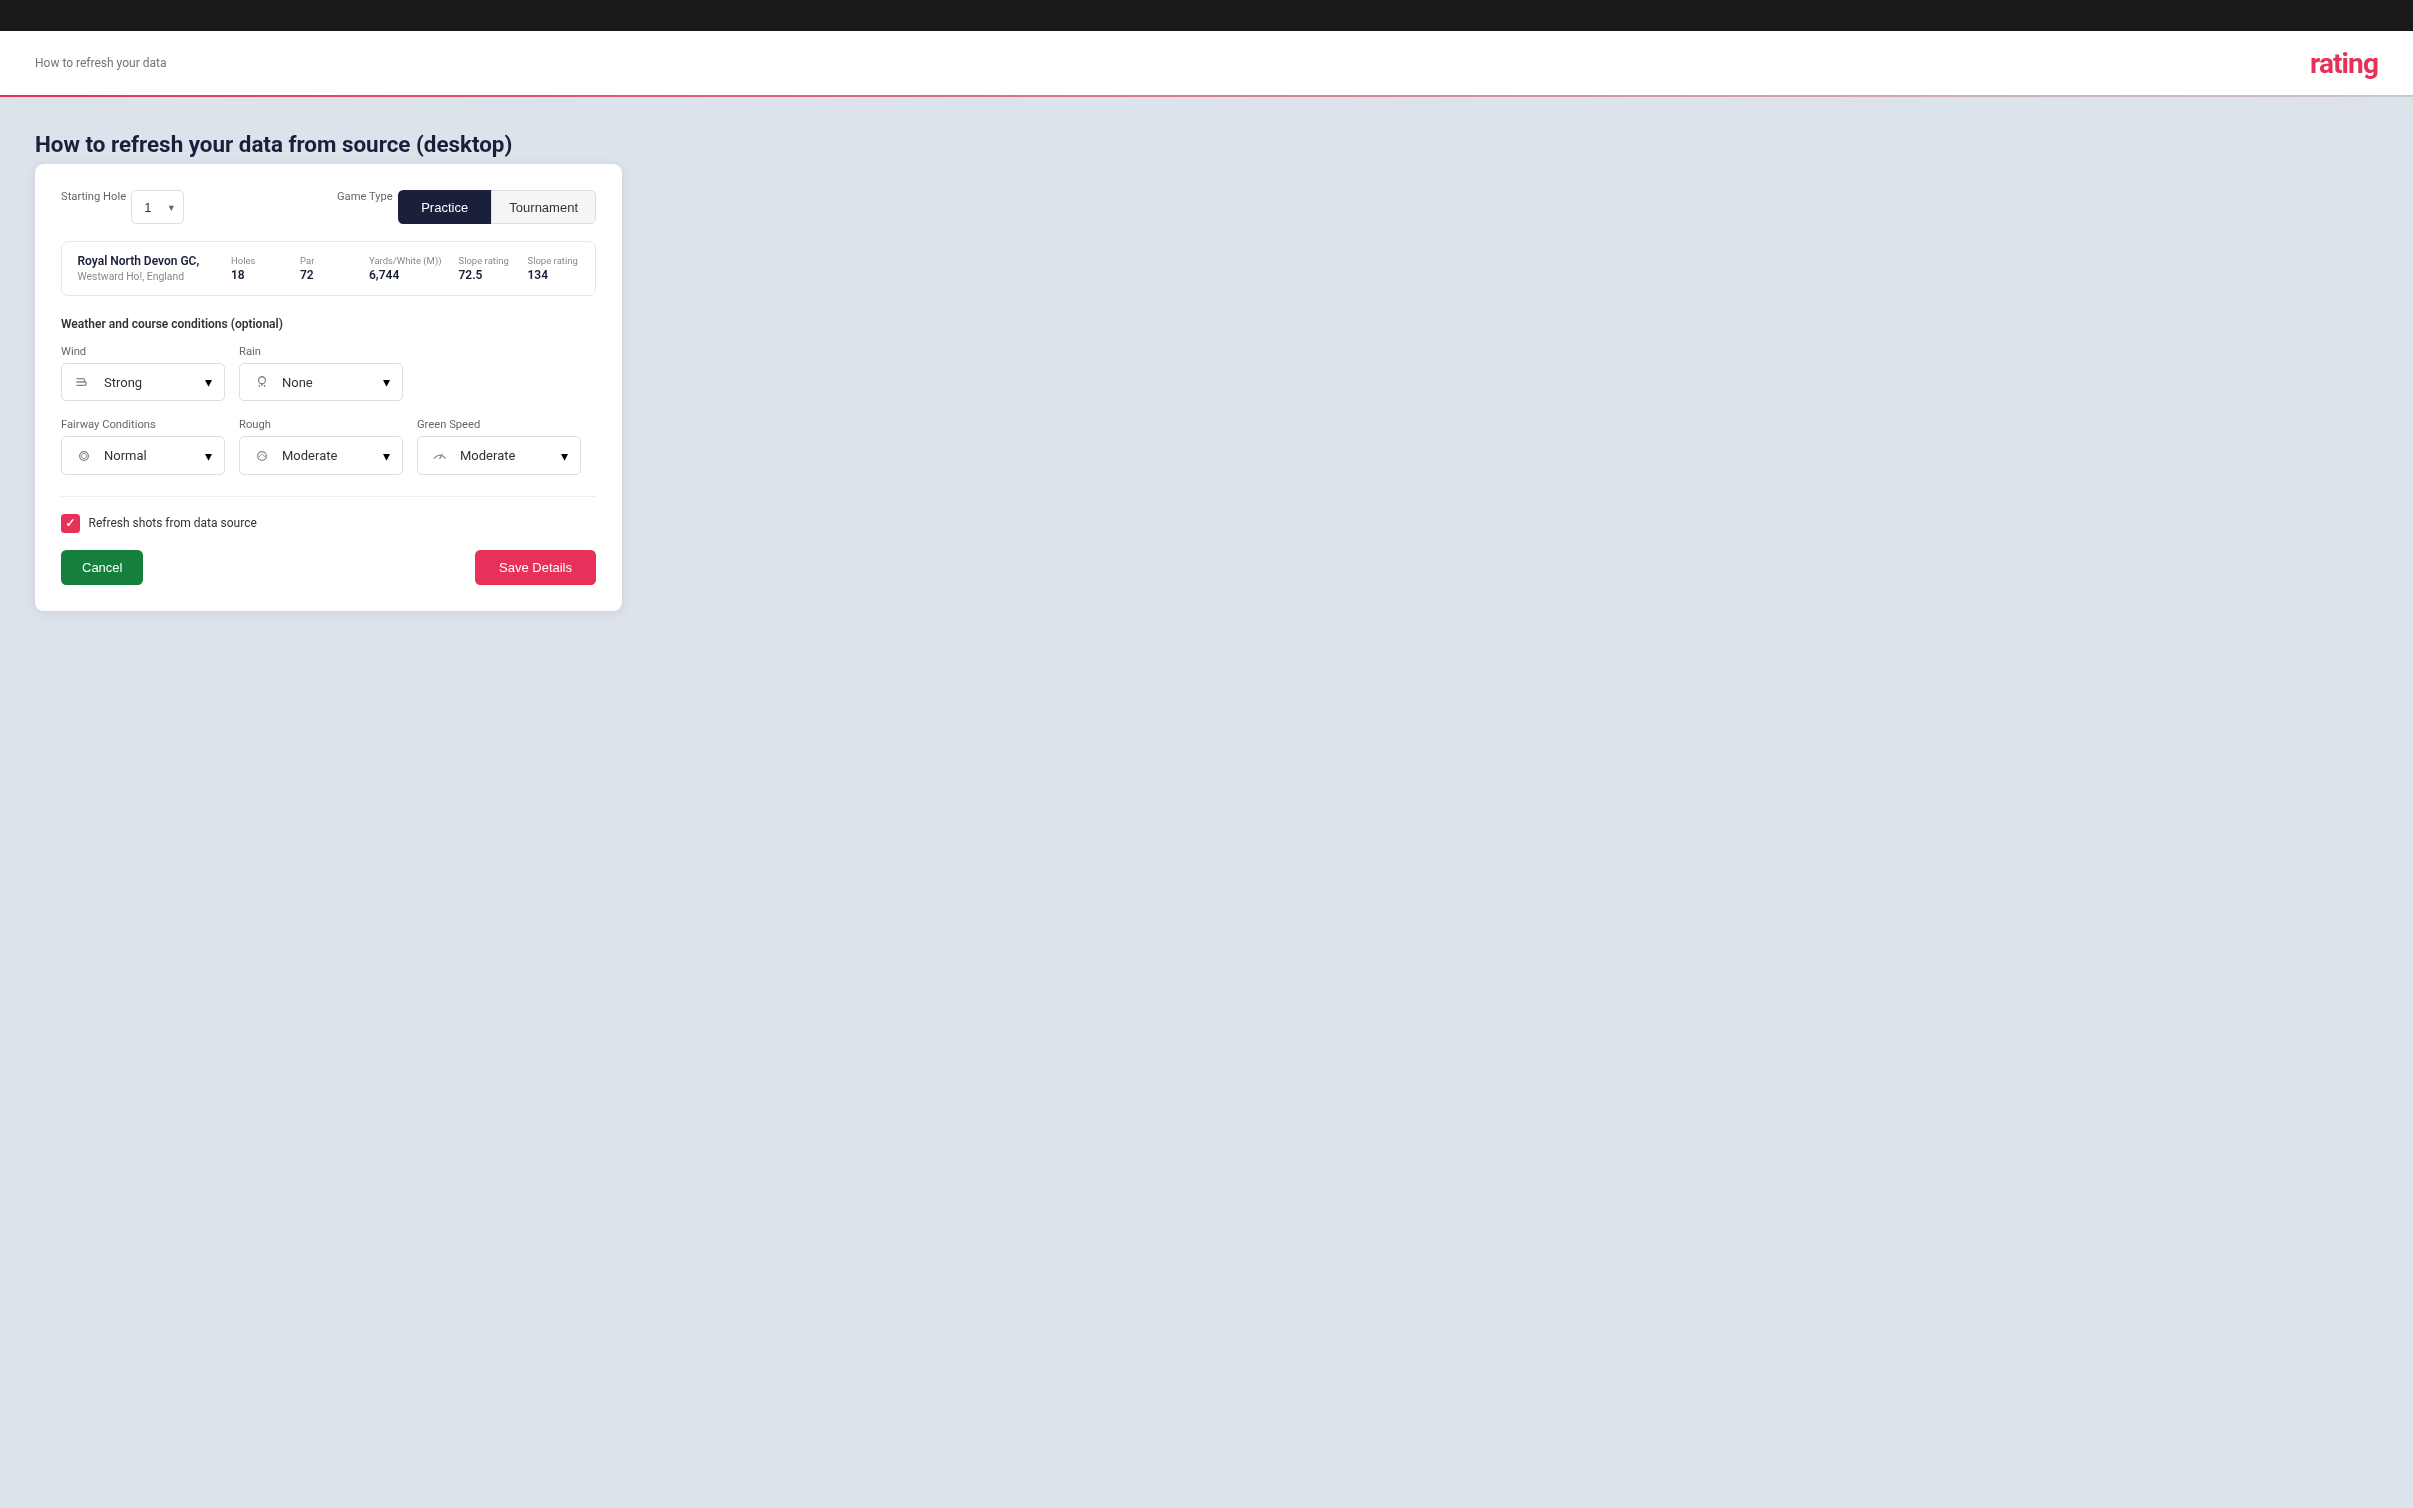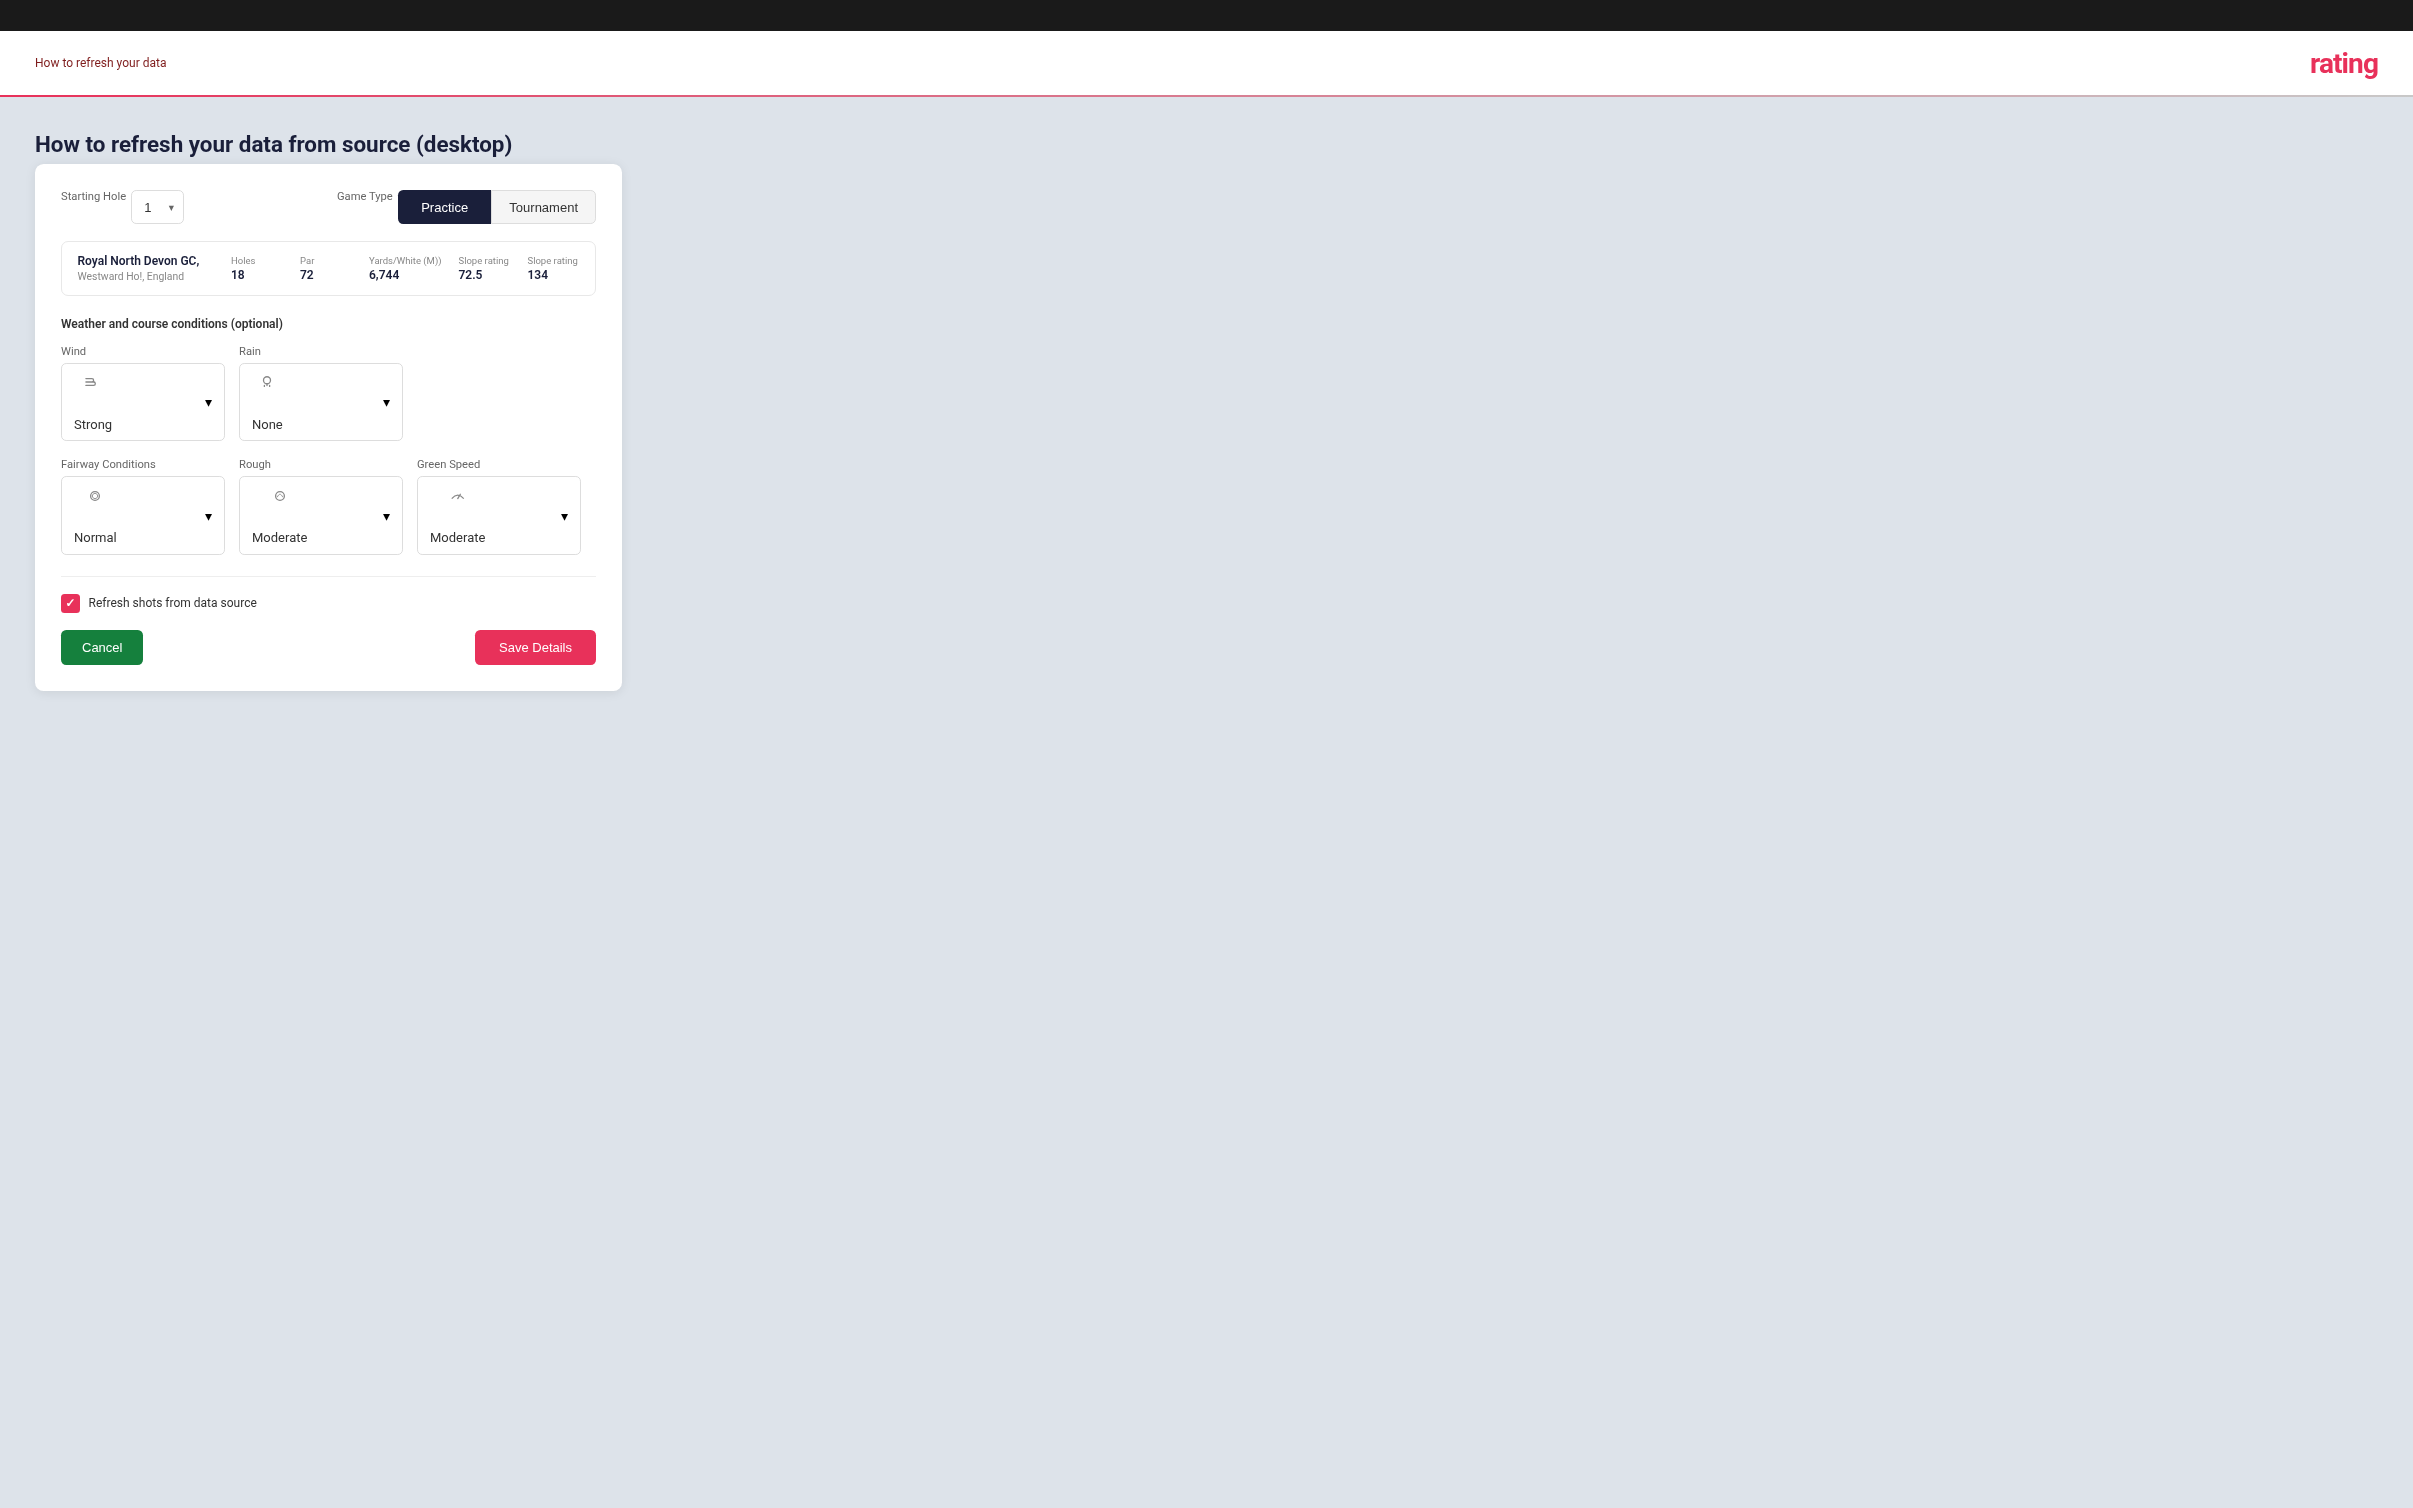--- a/index.html
+++ b/index.html
@@ -31,21 +31,21 @@
       position: absolute;
       bottom: -1.7px;
       left: 0;
       right: 0;
       height: 1.7px;
       background: linear-gradient(to right, #e8315a, #c8c8c8);
     }
 
     .header-title {
       font-size: 12px;
-      color: #7f1d1d;
+      color: #737373;
       font-weight: 400;
     }
 
     .logo {
       font-size: 28px;
       font-weight: 700;
       color: #e8315a;
       letter-spacing: -0.9px;
     }
 
@@ -139,24 +139,23 @@
       border-radius: 5.2px;
       padding: 8.6px 12px;
       background: #fff;
       cursor: pointer;
       justify-content: space-between;
     }
 
     .select-with-icon .left {
       display: flex;
       align-items: center;
-      gap: 25px;
+      gap: 11px;
       font-size: 13px;
       color: #333;
-      flex-direction: column;
     }
 
     .select-with-icon .icon-box {
       width: 19px;
       height: 19px;
       display: flex;
       align-items: center;
       justify-content: center;
       font-size: 12px;
     }

